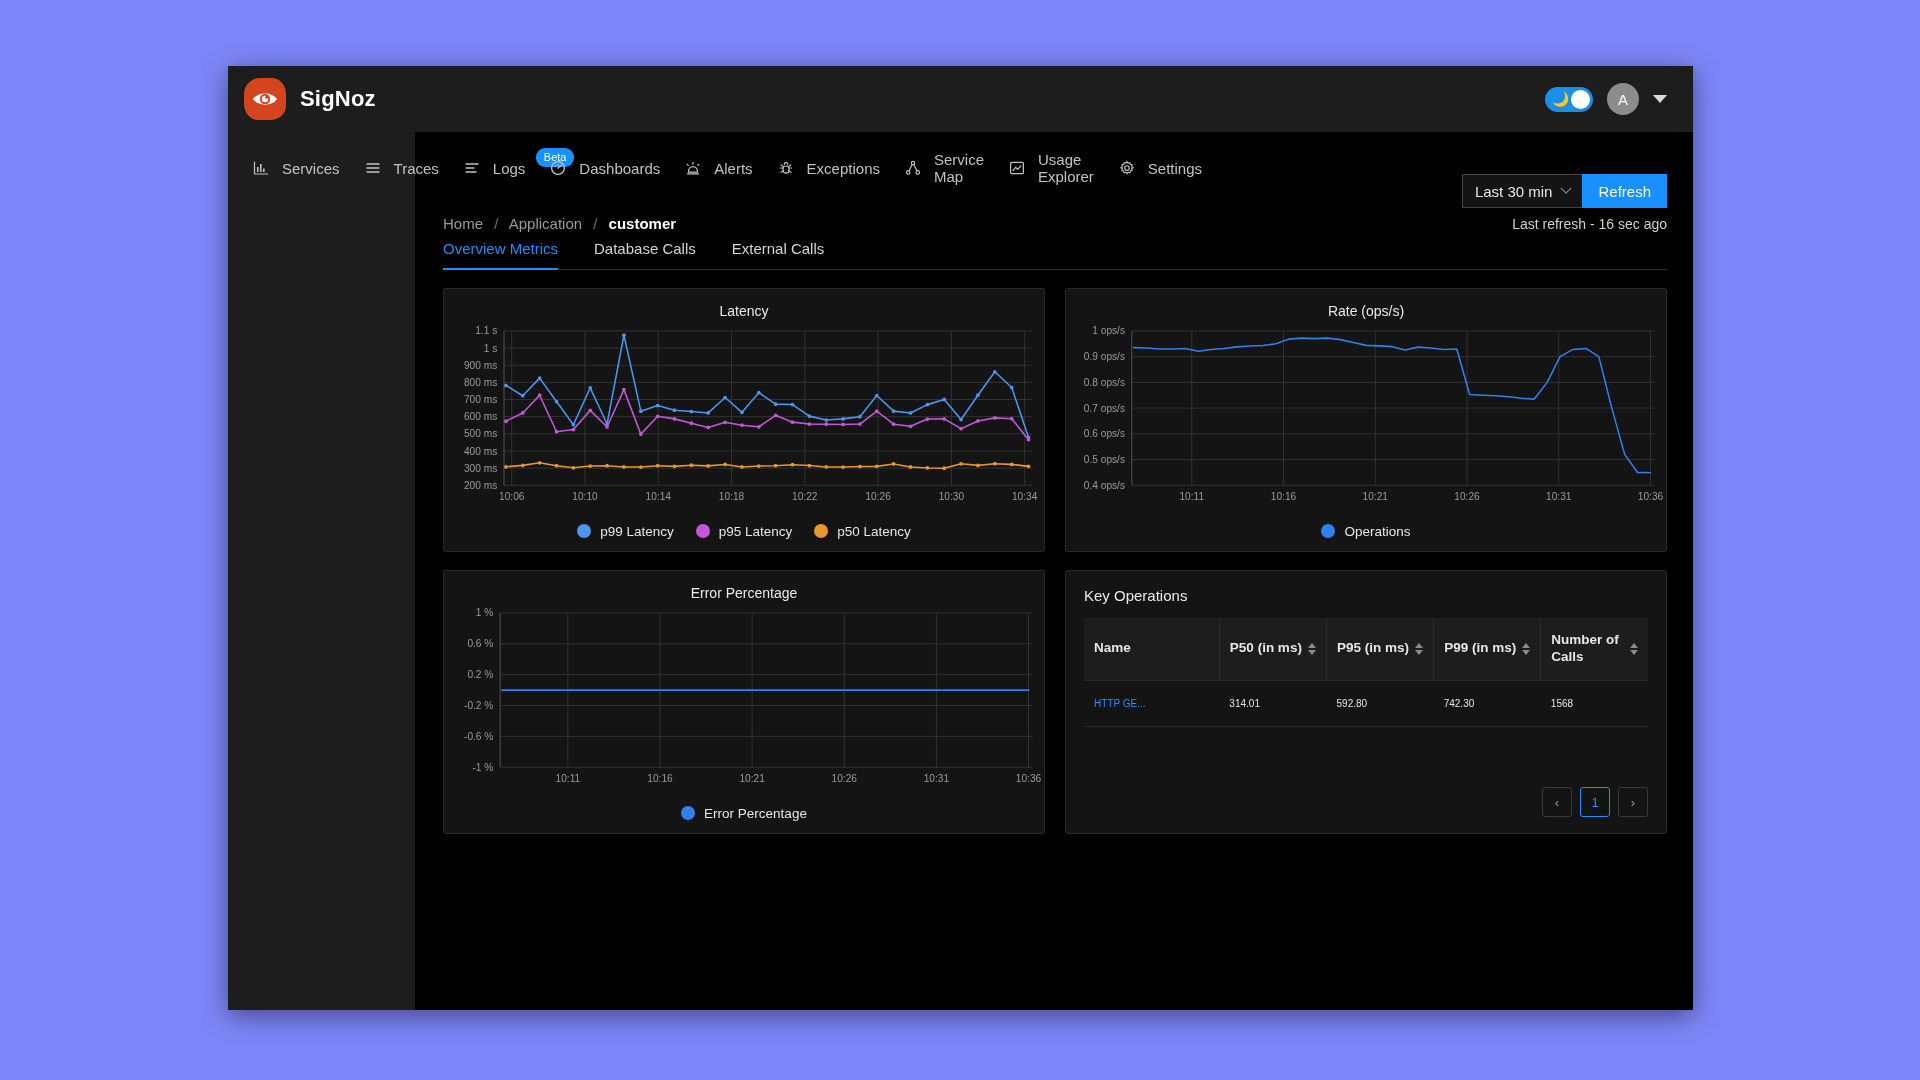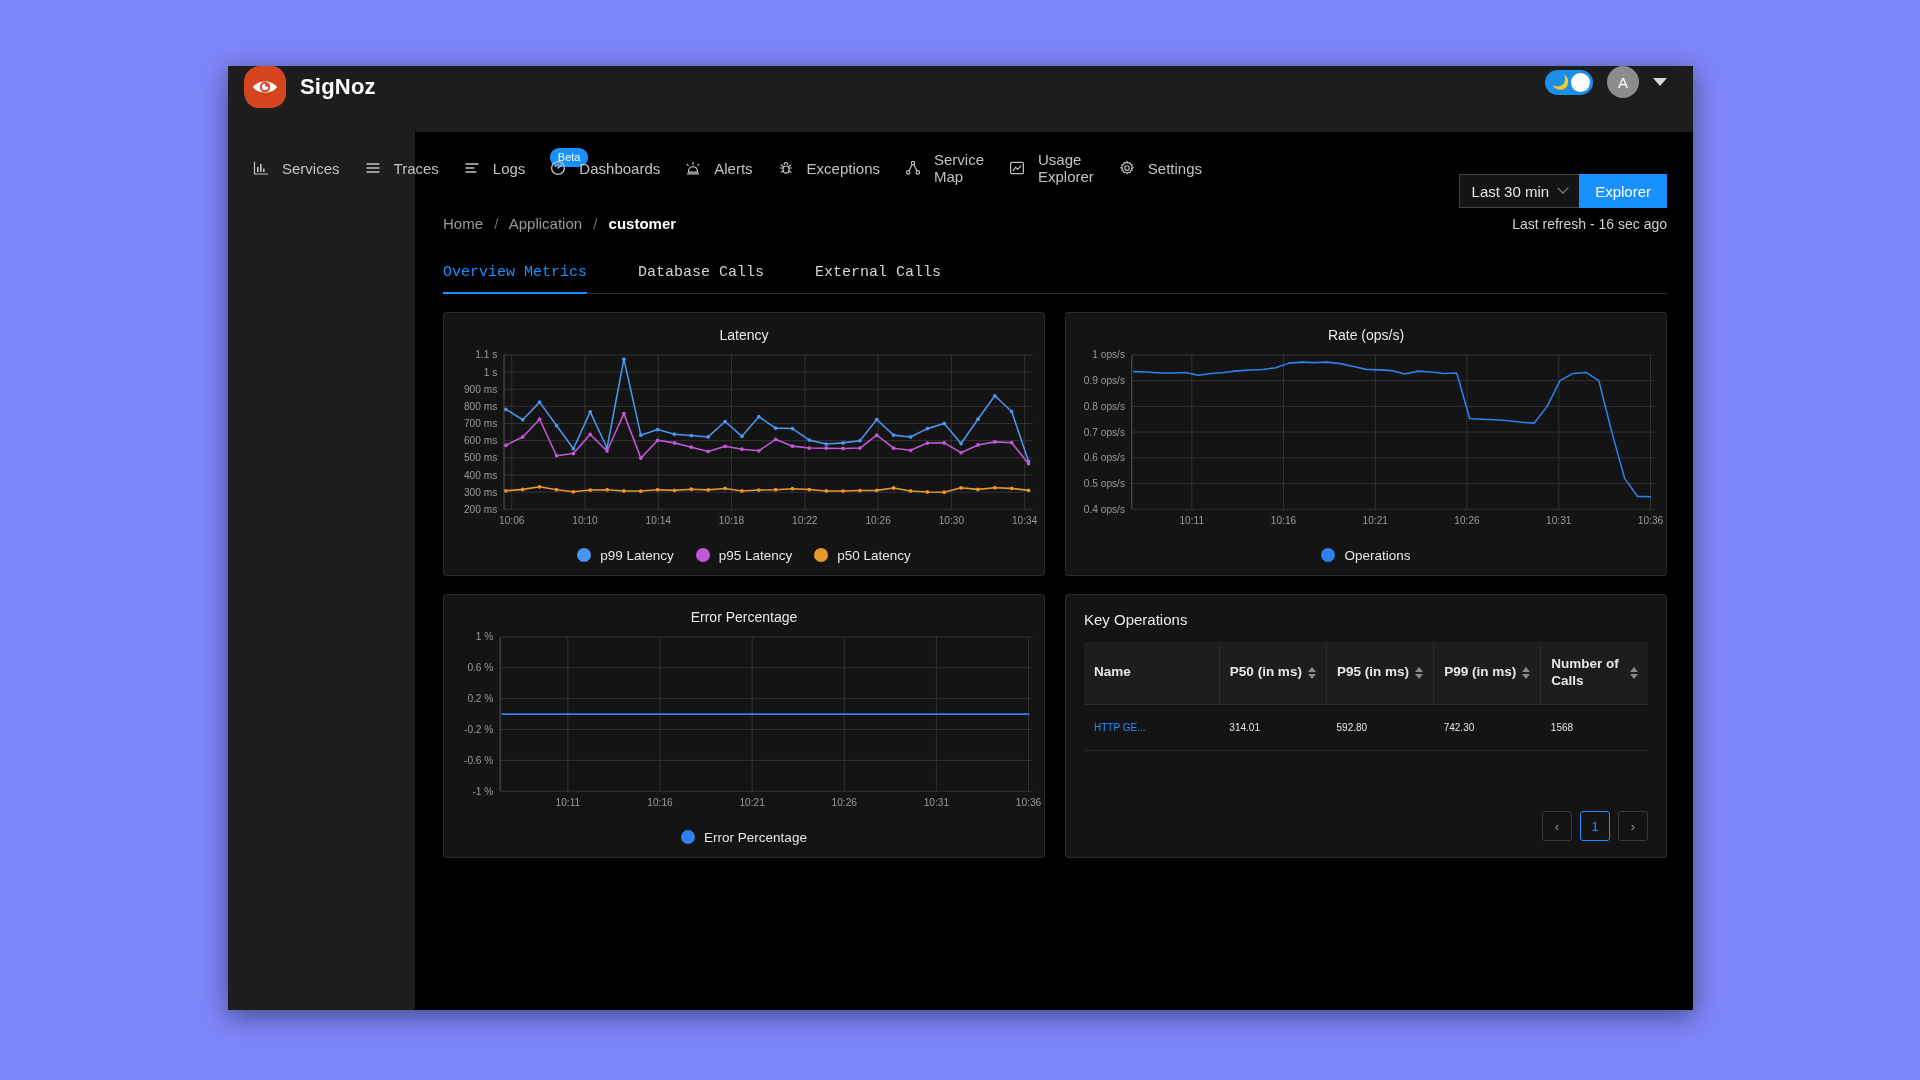--- a/index.html
+++ b/index.html
@@ -15,21 +15,21 @@
     width: 1465px; height: 944px;
     background: #000000;
     display: flex;
     flex-direction: column;
     box-shadow: 0 6px 24px rgba(0,0,0,0.45);
   }
   
   .topbar {
     height: 66px; flex: 0 0 66px;
     background: #1d1d1d;
-    display: flex; align-items: flex-start;
+    display: flex; align-items: center;
     padding: 0 26px 0 16px;
     position: relative;
     z-index: 5;
   }
   .brand { display: flex; align-items: center; gap: 14px; width: 190px; }
   .logo-mark {
     width: 42px; height: 42px;
     background: #d4451f;
     border-radius: 16px 14px 16px 14px / 16px 16px 14px 16px;
     display: flex; align-items: center; justify-content: center;
@@ -68,21 +68,21 @@
     padding-top: 12px;
   }
   .nav-item {
     height: 48px; display: flex; align-items: center;
     gap: 12px; padding-left: 24px; cursor: pointer;
     color: #c2c2c2; font-size: 15px; position: relative;
   }
   .nav-ico { width: 18px; height: 18px; display: flex; align-items: center; justify-content: center; flex: 0 0 18px; }
   .nav-ico svg { display:block; }
   .badge-beta {
-    position: absolute; left: 111px; top: 4px;
+    position: absolute; left: 97px; top: 4px;
     background: #1890ff; color: #fff;
     font-size: 11px; line-height: 1;
     padding: 4px 8px; border-radius: 9px;
   }
   .side-bottom { margin-top: 14px; }
   .version-row, .support-row {
     height: 48px; display: flex; align-items: center;
     gap: 14px; padding-left: 32px; cursor: pointer;
     background: #262626; color: #ffffff; font-size: 15px;
     border-top: 1px solid #303030;
@@ -123,23 +123,22 @@
     border-right: 1.6px solid #8c8c8c; border-bottom: 1.6px solid #8c8c8c;
     transform: rotate(45deg) translate(-2px,-2px);
   }
   .refresh-btn {
     background: #1890ff; color: #fff; border: none;
     height: 34px; padding: 0 16px; font-size: 15px; cursor: pointer;
     font-family: inherit;
   }
   .last-refresh { color: #d0d0d0; font-size: 14px; margin-top: 8px; }
   .tabs {
-    margin-top: 32px; display: flex; gap: 15px;
+    margin-top: 8px; display: flex; gap: 0;
     border-bottom: 1px solid #303030;
-    font-family: Liberation Mono, monospace;
   }
   .tab {
     padding: 0 18px 12px 18px; font-size: 15px;
     color: #d4d4d4; cursor: pointer; position: relative;
   }
   .tab:first-child { padding-left: 0; }
   .tab.active { color: #1890ff; }
   .tab.active::after {
     content: ''; position: absolute; left: 0; right: 18px; bottom: -1px;
     height: 2px; background: #1890ff;
@@ -367,21 +366,21 @@
           <span class="crumb">Application</span>
           <span class="sep">/</span>
           <span class="crumb current">customer</span>
         </div>
         <div class="time-block">
           <div class="time-controls">
             <div class="time-select">
               <span>Last 30 min</span>
               <span class="chev"></span>
             </div>
-            <button class="refresh-btn">Explorer</button>
+            <button class="refresh-btn">Refresh</button>
           </div>
           <div class="last-refresh">Last refresh - 16 sec ago</div>
         </div>
       </div>
 
       <div class="tabs">
         <div class="tab active">Overview Metrics</div>
         <div class="tab">Database Calls</div>
         <div class="tab">External Calls</div>
       </div>

